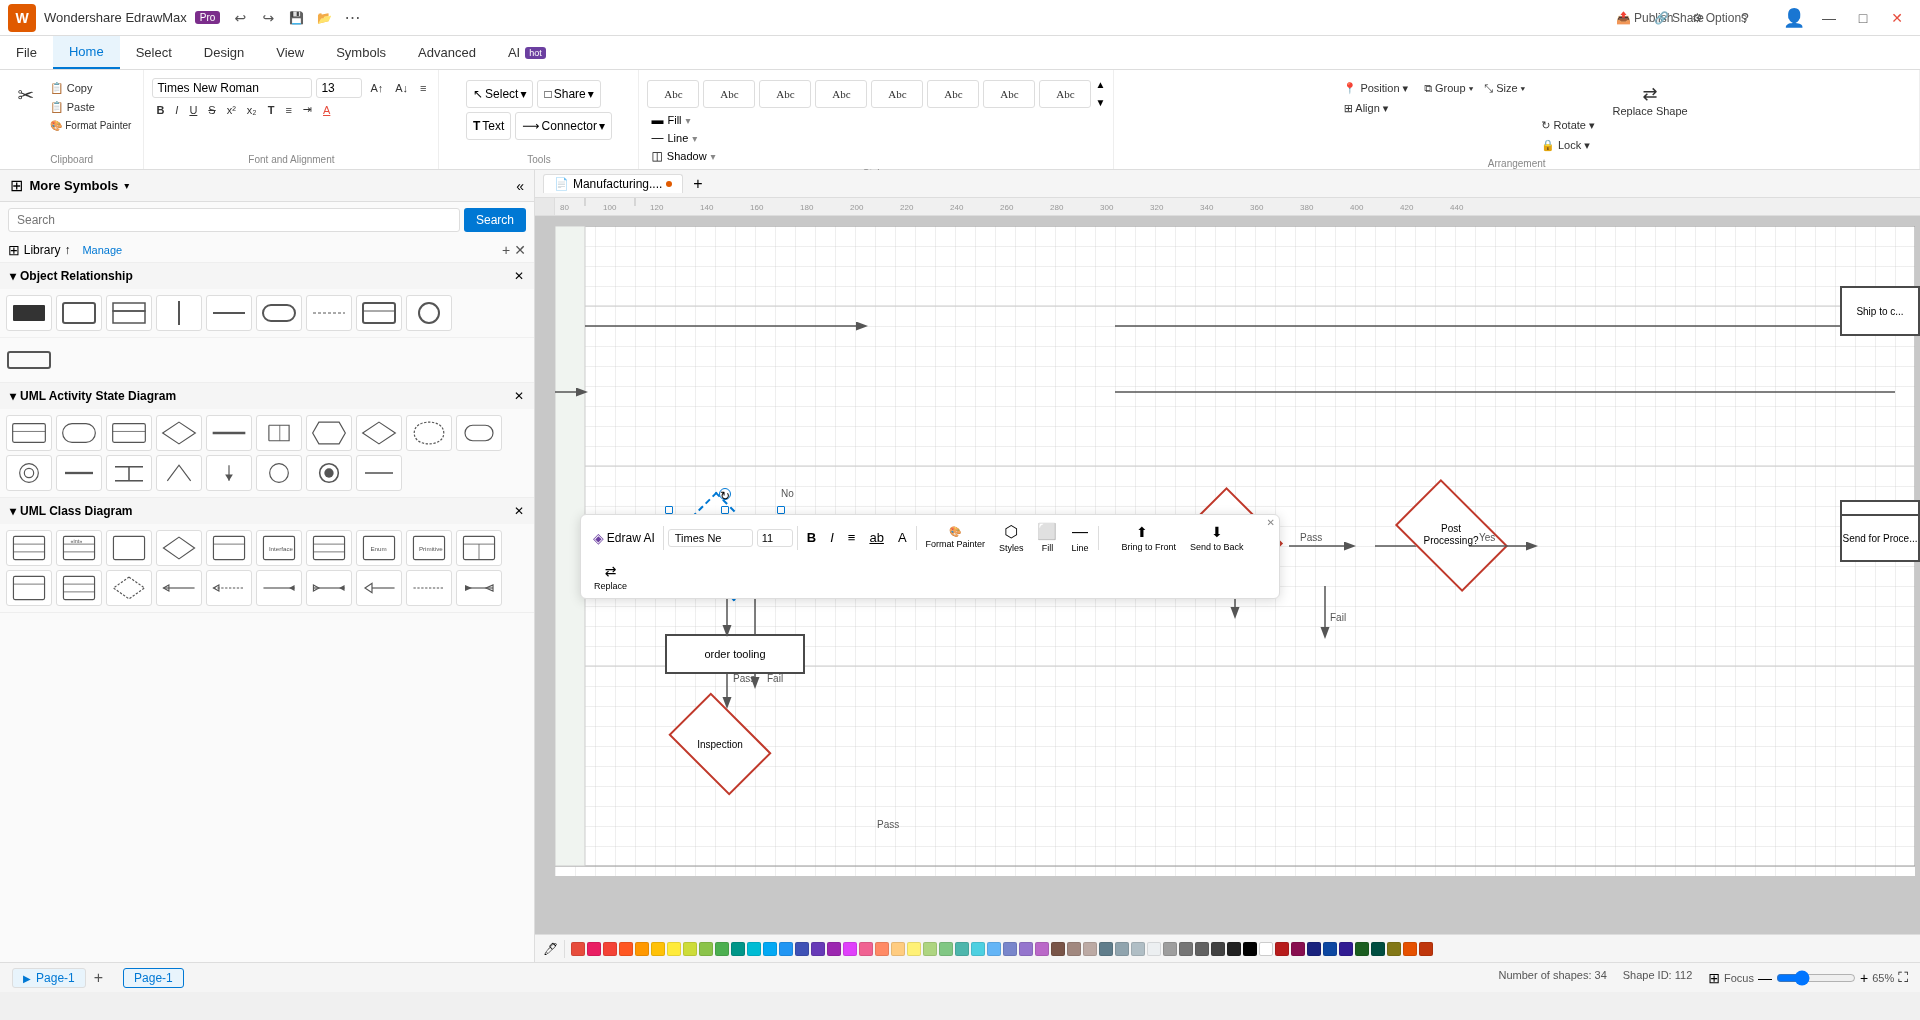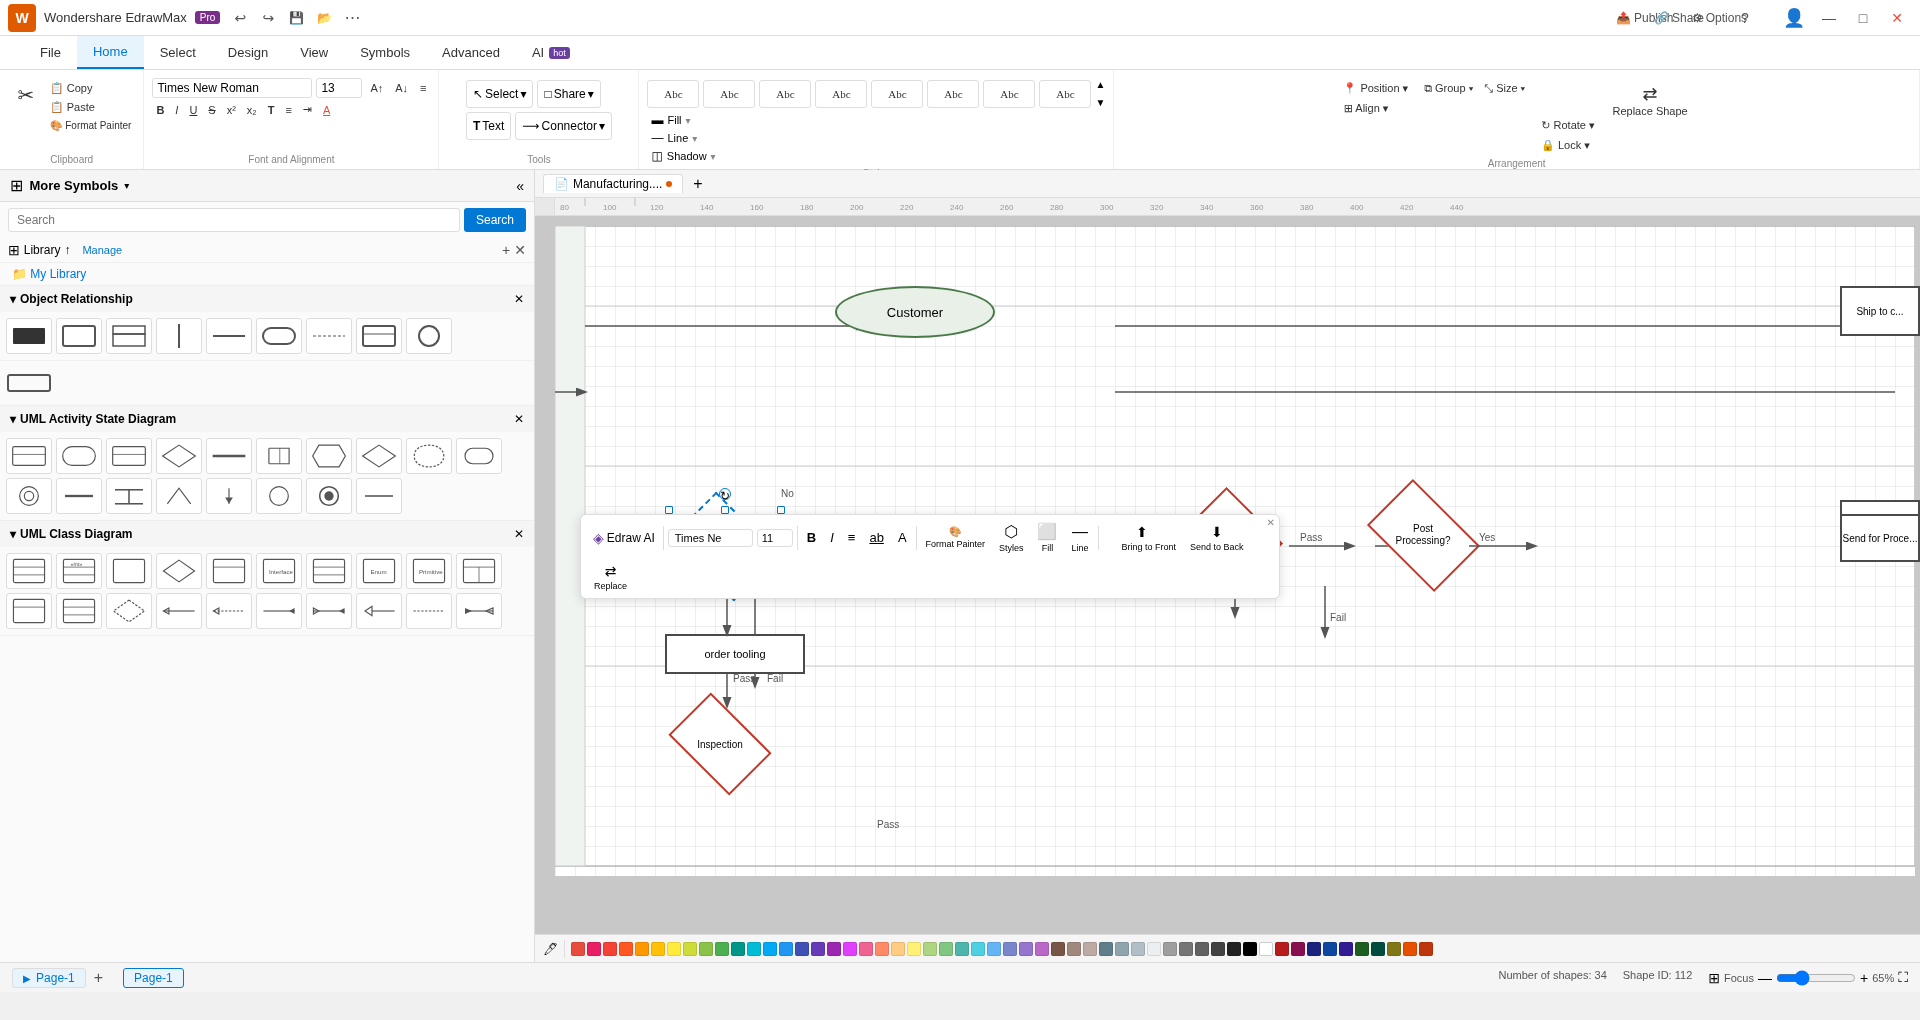--- a/index.html
+++ b/index.html
@@ -39,21 +39,20 @@
       width: 24px; height: 24px; font-size: 14px; color: #555;
     }
 
     
     #menubar {
       height: 34px;
       background: #fff;
       display: flex;
       align-items: stretch;
       border-bottom: 1px solid #ddd;
-      padding-left: 24px;
     }
     .menu-item {
       padding: 0 16px;
       display: flex; align-items: center;
       cursor: pointer; font-size: 13px; color: #333;
     }
     .menu-item.active {
       background: #e8f4fc;
       color: #0078d4;
       border-bottom: 2px solid #0078d4;
@@ -508,24 +507,20 @@
       <span style="font-size:14px;">⊞</span>
       <span>Library</span>
       <span>↑</span>
       <span class="library-manage" style="margin-left:8px;">Manage</span>
       <div class="library-icons" style="margin-left:auto;">
         <button class="lib-icon-btn">+</button>
         <button class="lib-icon-btn">✕</button>
       </div>
     </div>
 
-    <div style="padding:4px 12px;border-bottom:1px solid #eee;">
-      <span>📁</span>
-      <span class="my-library">My Library</span>
-    </div>
 
     <div id="symbols-list">
 
       <div class="symbol-category">
         <div class="symbol-category-header">
           <span>▾</span>
           <span>Object Relationship</span>
           <button style="background:none;border:none;cursor:pointer;margin-left:auto;font-size:12px;">✕</button>
         </div>
         <div class="symbol-grid">
@@ -926,23 +921,20 @@
 
         <text x="390" y="312" font-size="10" fill="#555">Yes</text>
 
         <text x="228" y="302" font-size="10" fill="#555">No</text>
 
         <line x1="200" y1="420" x2="200" y2="460" stroke="#555" stroke-width="1.5" marker-end="url(#arrow)"></line>
         <text x="125" y="448" font-size="10" fill="#555">Pass</text>
         <text x="158" y="448" font-size="10" fill="#555">Fail</text>
       </svg>
 
-      <div style="position:absolute;top:70px;left:300px;width:160px;height:52px;" class="shape-oval">
-        <span style="font-size:13px;">Customer</span>
-      </div>
 
       <div style="position:absolute;top:290px;left:130px;width:120px;height:80px;display:flex;align-items:center;justify-content:center;">
         <div style="position:absolute;width:90px;height:65px;border:2px dashed #0078d4;background:rgba(255,255,255,0.9);transform:rotate(45deg);"></div>
 
         <div class="handle handle-tl" style="position:absolute;top:0;left:0;"></div>
         <div class="handle handle-tc" style="position:absolute;top:0;left:calc(50% - 4px);"></div>
         <div class="handle handle-tr" style="position:absolute;top:0;right:0;"></div>
         <div class="handle handle-ml" style="position:absolute;top:calc(50% - 4px);left:0;"></div>
         <div class="handle handle-mr" style="position:absolute;top:calc(50% - 4px);right:0;"></div>
         <div class="handle handle-bl" style="position:absolute;bottom:0;left:0;"></div>
@@ -955,21 +947,21 @@
 
       <div style="position:absolute;top:298px;left:450px;width:140px;height:48px;border:2px solid #4a4a4a;background:white;display:flex;align-items:center;justify-content:center;">
         <span style="font-size:11px;">Machine Usage</span>
       </div>
 
       <div style="position:absolute;top:284px;left:650px;width:100px;height:70px;display:flex;align-items:center;justify-content:center;">
         <div style="position:absolute;width:80px;height:56px;border:2px solid #c0392b;background:white;transform:rotate(45deg);"></div>
         <span style="position:relative;z-index:2;font-size:10px;">Inspection</span>
       </div>
 
-      <div style="position:absolute;top:284px;left:828px;width:120px;height:70px;display:flex;align-items:center;justify-content:center;">
+      <div style="position:absolute;top:284px;left:856px;width:120px;height:70px;display:flex;align-items:center;justify-content:center;">
         <div style="position:absolute;width:95px;height:65px;border:2px solid #c0392b;background:white;transform:rotate(45deg);"></div>
         <span style="position:relative;z-index:2;font-size:10px;text-align:center;line-height:1.2;">Post<br>Processing?</span>
       </div>
 
       <div style="position:absolute;top:418px;left:130px;width:140px;height:40px;border:2px solid #4a4a4a;background:white;display:flex;align-items:center;justify-content:center;">
         <span style="font-size:11px;">order tooling</span>
       </div>
 
       <div style="position:absolute;top:490px;left:130px;width:110px;height:76px;display:flex;align-items:center;justify-content:center;">
         <div style="position:absolute;width:86px;height:60px;border:2px solid #c0392b;background:white;transform:rotate(45deg);"></div>

